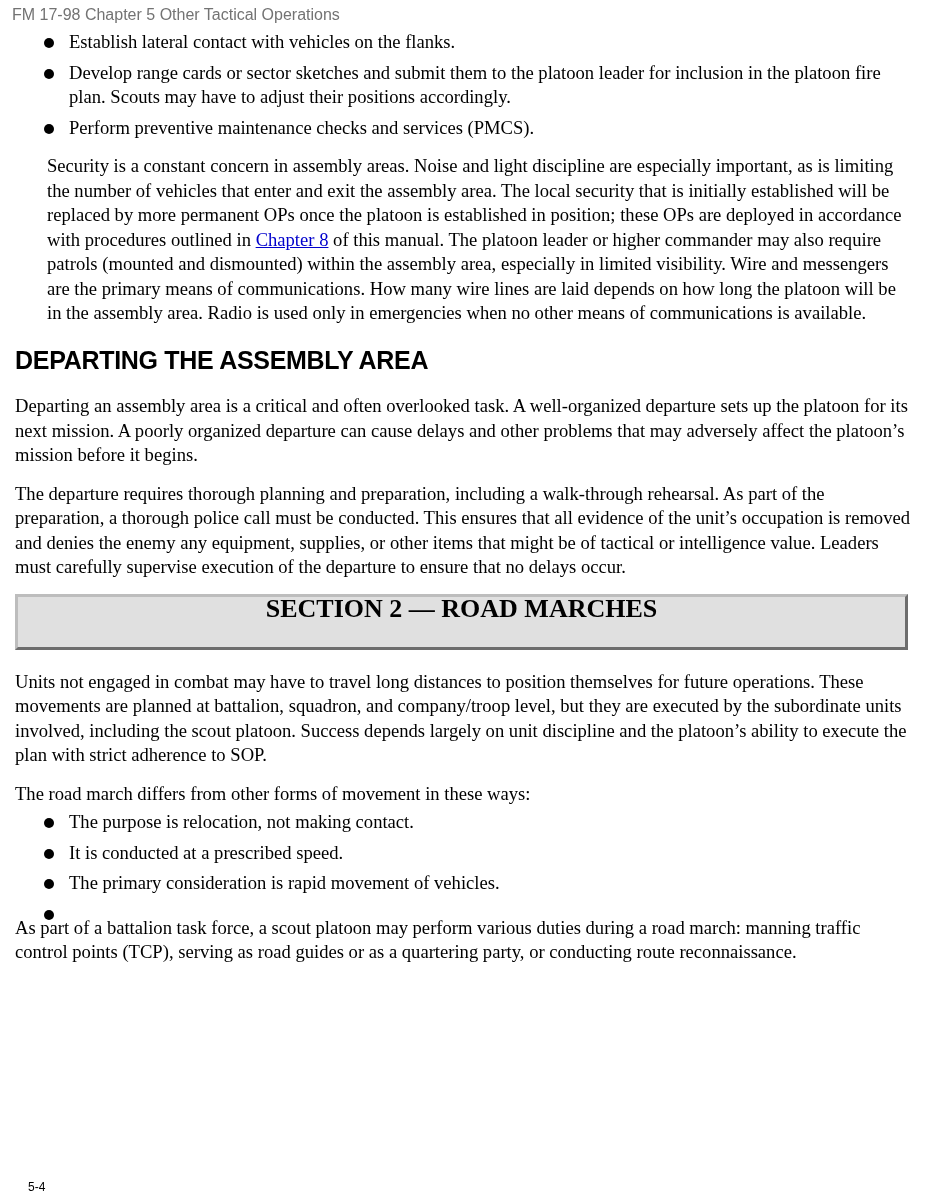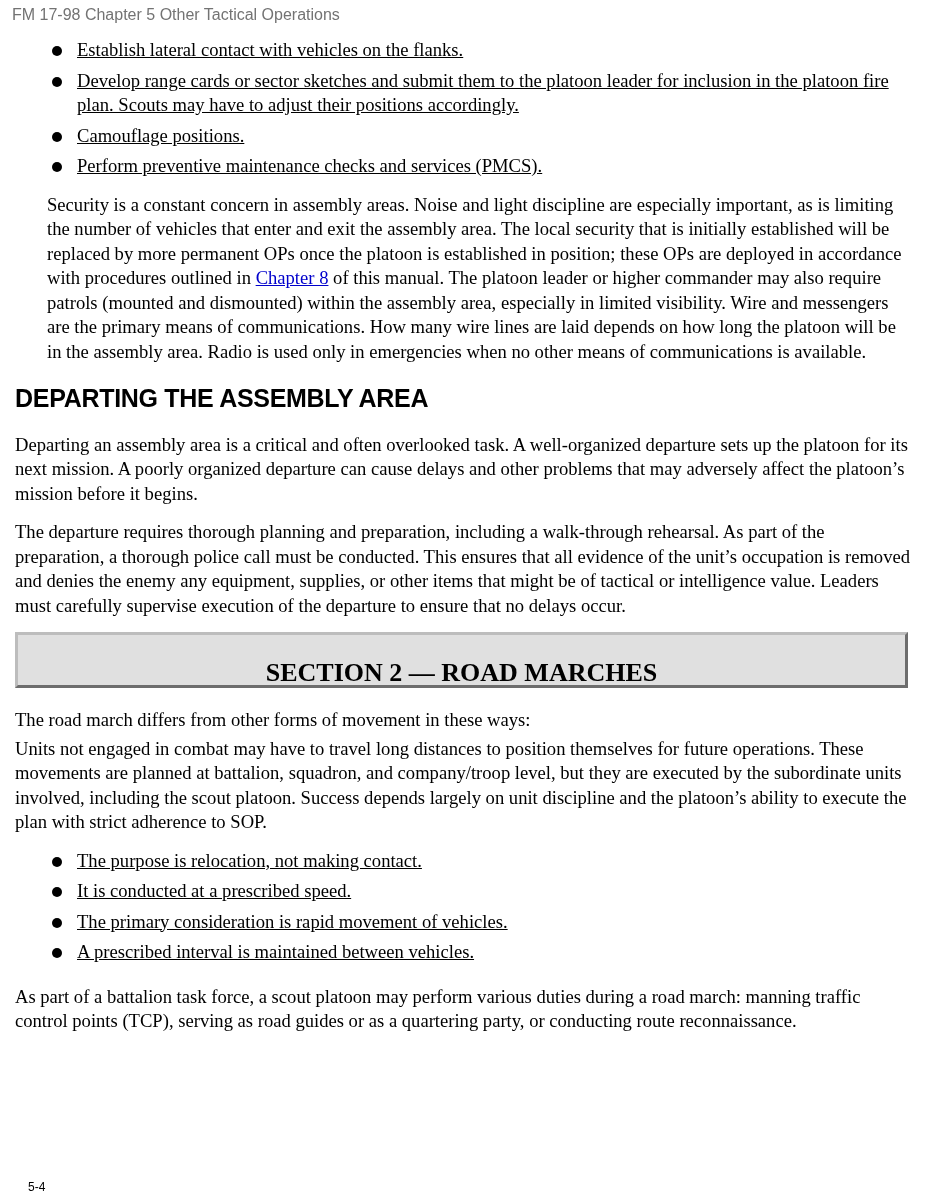--- a/index.html
+++ b/index.html
@@ -1,57 +1,56 @@
 <!DOCTYPE html>
 <html><head>
 <meta charset="utf-8">
 <style>
   html, body { margin: 0; padding: 0; background: #ffffff; }
   body { width: 926px; height: 1198px; position: relative; overflow: hidden; color: #000; }
   .running-header { position: absolute; left: 12px; top: 6px; font-family: "Liberation Sans", sans-serif; font-size: 16px; color: #737373; }
   .content { position: absolute; left: 15px; top: 30px; width: 898px; font-family: "Liberation Serif", serif; font-size: 18.6px; line-height: 24.5px; }
-  ul.bullets { list-style: none; margin: 8px; padding: 0 0 0 29px; text-decoration: underline; }
+  ul.bullets { list-style: none; margin: 0; padding: 0 0 0 29px; }
   ul.bullets li { position: relative; padding-left: 25px; margin-bottom: 6px; }
   ul.bullets li .dot { position: absolute; left: 0; top: 8px; width: 10px; height: 10px; border-radius: 50%; background: #000; }
   p { margin: 0 0 14px 0; }
   a.link { color: #0000cc; text-decoration: underline; }
   h2.heading { font-family: "Liberation Sans", sans-serif; font-weight: bold; font-size: 25px; margin: 22px 0 22px 0; letter-spacing: -0.3px; }
-  .section-box { margin: 0 0 20px 0; width: 893px; height: 56px; background: #e0e0e0; border-top: 3px solid #bdbdbd; border-left: 3px solid #bdbdbd; border-right: 3px solid #6d6d6d; border-bottom: 3px solid #6d6d6d; box-sizing: border-box; display: flex; align-items: flex-end; justify-content: center; }
+  .section-box { margin: 0 0 20px 0; width: 893px; height: 56px; background: #e0e0e0; border-top: 3px solid #bdbdbd; border-left: 3px solid #bdbdbd; border-right: 3px solid #6d6d6d; border-bottom: 3px solid #6d6d6d; box-sizing: border-box; display: flex; align-items: flex-start; justify-content: center; }
   .section-box span { font-family: "Liberation Serif", serif; font-weight: bold; font-size: 26px; }
   .page-number { position: absolute; left: 28px; top: 1180px; font-family: "Liberation Sans", sans-serif; font-size: 12px; }
 </style>
 </head>
 <body>
 
 <div class="running-header">FM 17-98 Chapter 5 Other Tactical Operations</div>
 
 <div class="content">
   <ul class="bullets">
     <li><span class="dot"></span><span>Establish lateral contact with vehicles on the flanks.</span></li>
     <li><span class="dot"></span><span>Develop range cards or sector sketches and submit them to the platoon leader for inclusion in the platoon fire plan. Scouts may have to adjust their positions accordingly.</span></li>
-    <li><span class="dot"></span><span>Camouflage positions.</span></li>
     <li><span class="dot"></span><span>Perform preventive maintenance checks and services (PMCS).</span></li>
   </ul>
 
   <p style="margin-top:14px;margin-left:32px;">
     <span>Security is a constant concern in assembly areas. Noise and light discipline are especially important, as is limiting the number of vehicles that enter and exit the assembly area. The local security that is initially established will be replaced by more permanent OPs once the platoon is established in position; these OPs are deployed in accordance with procedures outlined in </span><a class="link" href="#">Chapter 8</a><span> of this manual. The platoon leader or higher commander may also require patrols (mounted and dismounted) within the assembly area, especially in limited visibility. Wire and messengers are the primary means of communications. How many wire lines are laid depends on how long the platoon will be in the assembly area. Radio is used only in emergencies when no other means of communications is available.</span>
   </p>
 
   <h2 class="heading">DEPARTING THE ASSEMBLY AREA</h2>
   <p>Departing an assembly area is a critical and often overlooked task. A well-organized departure sets up the platoon for its next mission. A poorly organized departure can cause delays and other problems that may adversely affect the platoon’s mission before it begins.</p>
   <p>The departure requires thorough planning and preparation, including a walk-through rehearsal. As part of the preparation, a thorough police call must be conducted. This ensures that all evidence of the unit’s occupation is removed and denies the enemy any equipment, supplies, or other items that might be of tactical or intelligence value. Leaders must carefully supervise execution of the departure to ensure that no delays occur.</p>
 
   <div class="section-box">
     <span>SECTION 2 — ROAD MARCHES</span>
   </div>
 
+  <p>Units not engaged in combat may have to travel long distances to position themselves for future operations. These movements are planned at battalion, squadron, and company/troop level, but they are executed by the subordinate units involved, including the scout platoon. Success depends largely on unit discipline and the platoon’s ability to execute the plan with strict adherence to SOP.</p>
   <p style="margin-bottom:4px;">The road march differs from other forms of movement in these ways:</p>
-  <p>Units not engaged in combat may have to travel long distances to position themselves for future operations. These movements are planned at battalion, squadron, and company/troop level, but they are executed by the subordinate units involved, including the scout platoon. Success depends largely on unit discipline and the platoon’s ability to execute the plan with strict adherence to SOP.</p>
   <ul class="bullets">
     <li><span class="dot"></span><span>The purpose is relocation, not making contact.</span></li>
     <li><span class="dot"></span><span>It is conducted at a prescribed speed.</span></li>
     <li><span class="dot"></span><span>The primary consideration is rapid movement of vehicles.</span></li>
-    <li><span class="dot"></span><span>A prescribed interval is maintained between vehicles.</span></li>
+    <li><span class="dot"></span></li>
   </ul>
   <p style="margin-top:20px;">As part of a battalion task force, a scout platoon may perform various duties during a road march: manning traffic control points (TCP), serving as road guides or as a quartering party, or conducting route reconnaissance.</p>
 </div>
 
 <div class="page-number">5-4</div>
 
 </body></html>

